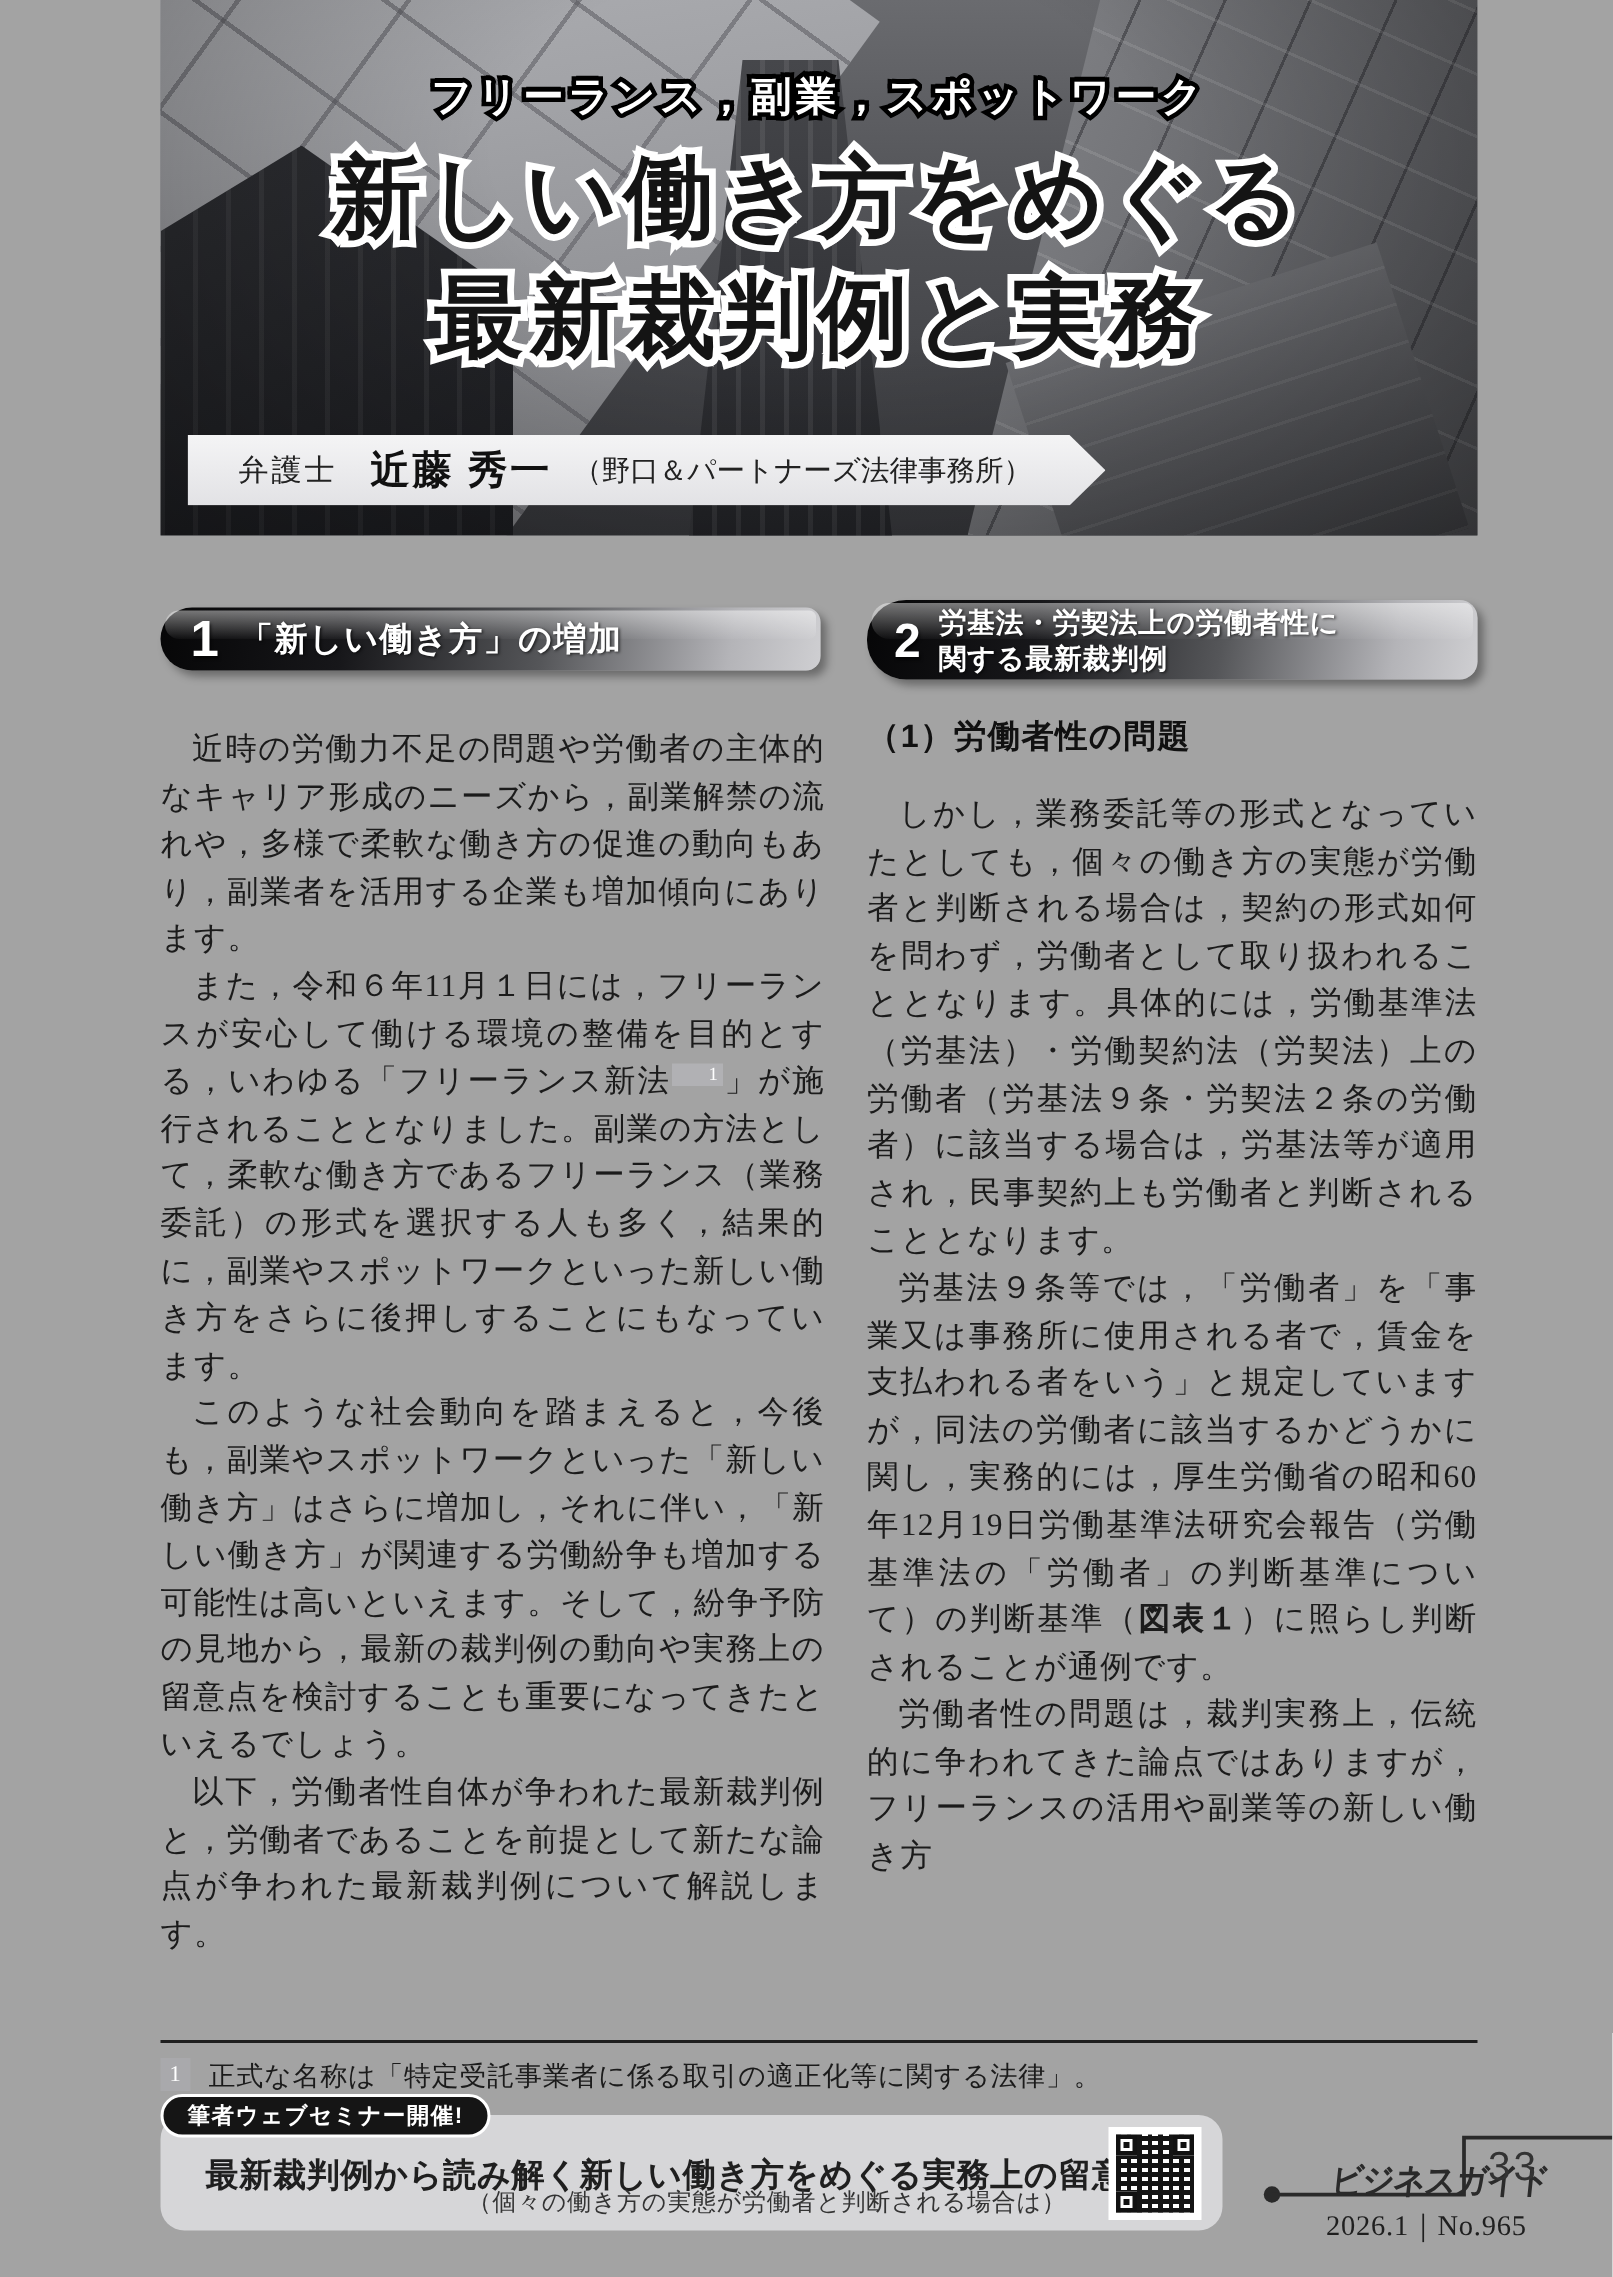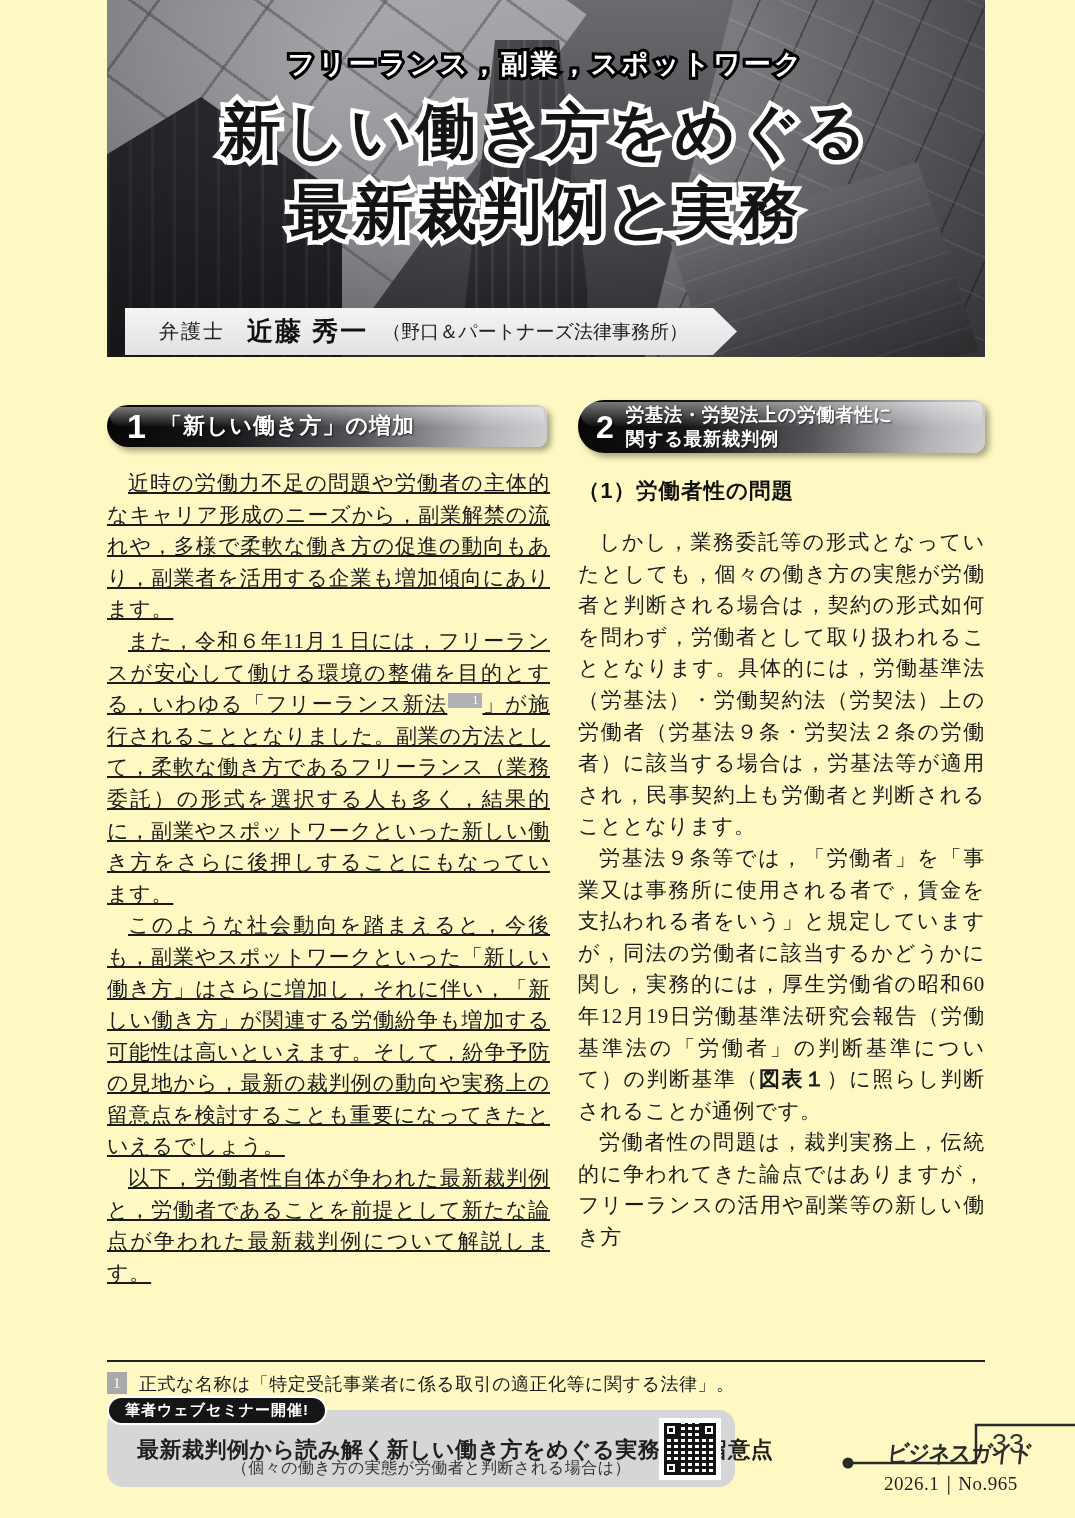--- a/index.html
+++ b/index.html
@@ -1,17 +1,17 @@
 <!DOCTYPE html>
 <html lang="ja"><head>
 <meta charset="utf-8">
 <style>
   html,body { margin:0; padding:0; background:#fff; }
   .page {
-    position:relative; width:1075px; height:1518px; background:#fef9c3;
+    position:relative; width:1075px; height:1518px; background:#a3a3a3;
     font-family:"Liberation Sans", sans-serif; overflow:hidden;
   }
 
   
   .hero {
     position:absolute; left:107px; top:0; width:878px; height:357px;
     background:linear-gradient(180deg,#6a6b6f 0%,#4e4f53 45%,#38393d 100%);
     overflow:hidden;
   }
   .hero .bld { position:absolute; }
@@ -66,21 +66,21 @@
     position:absolute; left:0; width:100%; text-align:center;
     font-size:60px; font-weight:900; letter-spacing:4px; color:#141414;
     -webkit-text-stroke:9px #fff; paint-order:stroke fill;
     text-shadow:-3px -3px 0 #fff, 3px -3px 0 #fff, -3px 3px 0 #fff, 3px 3px 0 #fff,
                  0 -4px 0 #fff, 0 4px 0 #fff, -4px 0 0 #fff, 4px 0 0 #fff;
   }
   .hero-title.line1 { top:92px; }
   .hero-title.line2 { top:172px; }
 
   .author-band {
-    position:absolute; left:18px; top:308px; width:612px; height:47px;
+    position:absolute; left:18px; top:290px; width:612px; height:47px;
     background:linear-gradient(180deg,#f4f4f5 0%,#e2e2e5 100%);
     clip-path:polygon(0 0, calc(100% - 24px) 0, 100% 50%, calc(100% - 24px) 100%, 0 100%);
     display:flex; align-items:center; padding-left:34px; box-sizing:border-box;
   }
   .author-role { font-size:20px; color:#222; letter-spacing:2px; }
   .author-name { font-size:26px; font-weight:900; color:#111; margin:0 14px 0 22px; letter-spacing:2px; }
   .author-affil { font-size:19px; color:#222; letter-spacing:0; }
 
   
   .sec-bar {
@@ -100,21 +100,21 @@
     text-shadow:1px 2px 2px rgba(0,0,0,.6); position:relative;
   }
   .sec-label { font-size:22px; font-weight:900; letter-spacing:1px; text-shadow:1px 1px 2px rgba(0,0,0,.65); position:relative; }
   .bar1 { left:107px; top:405px; width:440px; height:42px; }
   .bar2 { left:578px; top:400px; width:407px; height:53px; }
   .bar2 .sec-num { font-size:32px; margin:0 12px 0 18px; }
   .bar2 .sec-label2 { position:relative; font-size:18.5px; font-weight:900; line-height:1.25; letter-spacing:.5px; text-shadow:1px 1px 2px rgba(0,0,0,.65); }
 
   
   .col { position:absolute; color:#1b1b1b; }
-  .col-left  { left:107px; top:468px; width:443px; height:888px; overflow:hidden;text-decoration:underline; }
+  .col-left  { left:107px; top:484px; width:443px; height:888px; overflow:hidden; }
   .col-right { left:578px; top:476px; width:407px; height:880px; overflow:hidden; }
   .col p {
     margin:0; font-family:"Liberation Serif","DejaVu Serif",serif;
     font-size:21px; line-height:31.6px; letter-spacing:.8px;
     text-align:justify; text-indent:1em; color:#1b1b1b;
   }
   .subhead {
     font-size:21.5px; font-weight:900; color:#111; letter-spacing:1px;
     margin:0 0 22px 0; font-family:"Liberation Sans",sans-serif;
   }
@@ -133,21 +133,21 @@
     display:flex; align-items:flex-start; letter-spacing:.5px;
   }
   .fn-marker {
     flex:0 0 auto; display:inline-block; background:#a9a9ac; color:#fff;
     width:20px; height:22px; line-height:22px; text-align:center;
     font-size:15px; margin-right:12px;
   }
 
   
   .seminar-box {
-    position:absolute; left:107px; top:1410px; width:628px; height:77px;
+    position:absolute; left:107px; top:1410px; width:708px; height:77px;
     background:#d6d6d8; border-radius:16px;
   }
   .seminar-pill {
     position:absolute; left:0px; top:-14px;
     background:#151515; color:#fff; border:2.5px solid #fff; border-radius:15px;
     font-size:15px; font-weight:bold; letter-spacing:1px; padding:3px 16px;
     white-space:nowrap;
   }
   .seminar-title {
     position:absolute; left:30px; top:25px; font-size:22px; font-weight:900;

